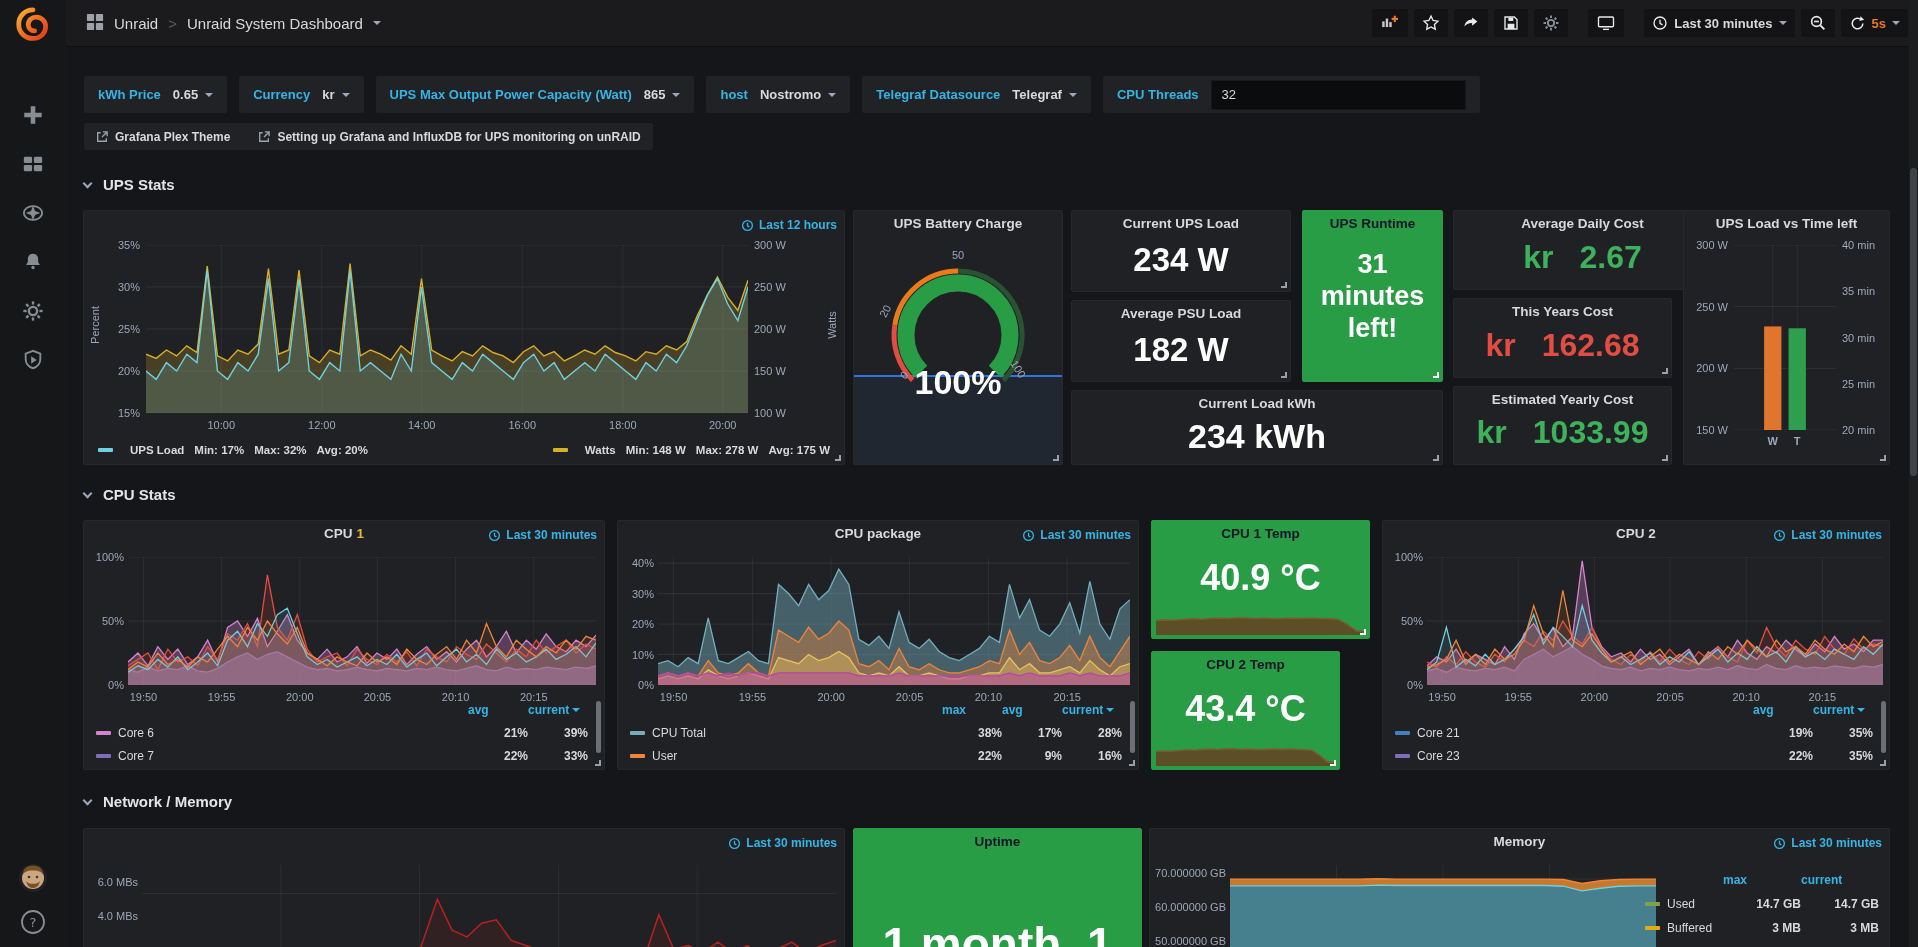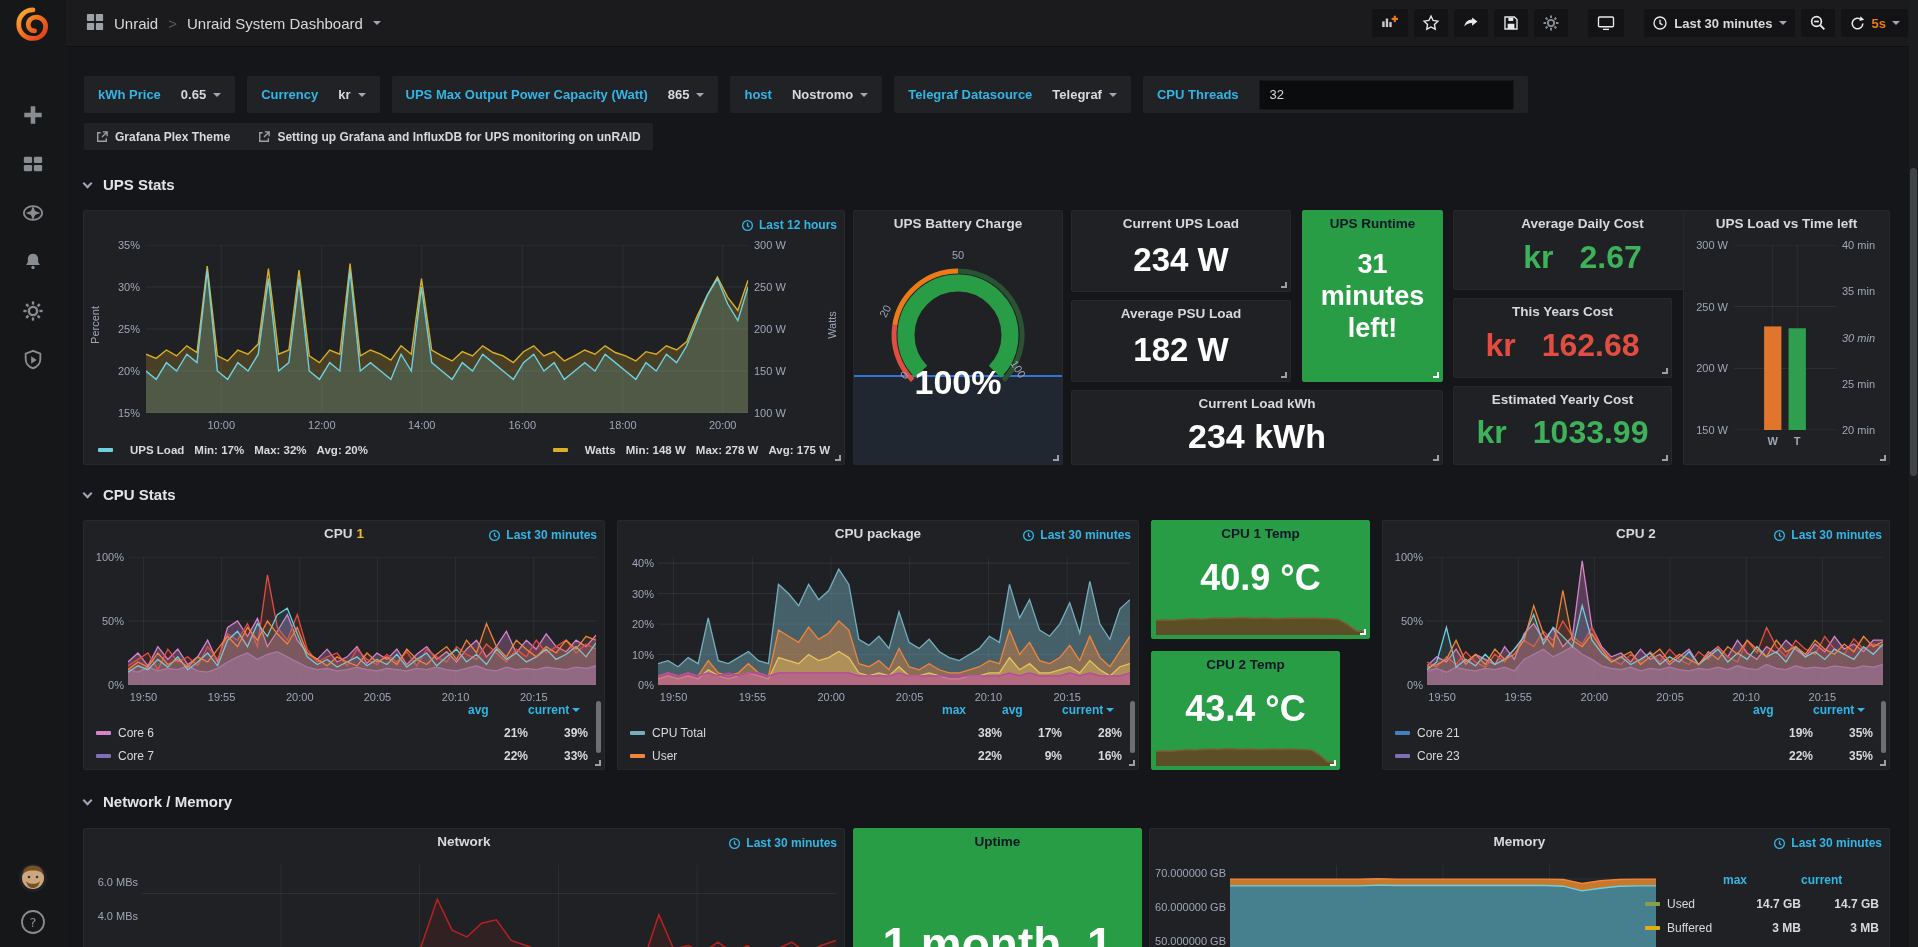--- a/index.html
+++ b/index.html
@@ -15,21 +15,21 @@
   .crumb b{font-weight:normal}
   .navright{margin-left:auto;margin-right:10px;display:flex;align-items:center;gap:6px}
   .nbtn{height:28px;min-width:32px;background:#131315;border-radius:2px;display:flex;align-items:center;justify-content:center;padding:0 8px;cursor:pointer;gap:6px}
   .nbtn svg{display:block}
   .timebtn{font-weight:bold;color:#d8d9da;font-size:13px}
   .o5s{color:#eb7b18;font-weight:bold}
   .caret{display:inline-block;width:0;height:0;border-left:4px solid transparent;border-right:4px solid transparent;border-top:4px solid #9fa7b8}
   .caret.b{border-top-color:#33b5e5}
   .chev{display:inline-block;width:7px;height:7px;border-right:2px solid #9fa7b8;border-bottom:2px solid #9fa7b8;transform:rotate(45deg);margin-right:12px;vertical-align:3px}
   .vars{position:absolute;left:84px;top:76px;display:flex;gap:12px;align-items:center}
-  .varbox{background:#202226;height:37px;display:flex;align-items:center;padding:0 14px;gap:20px;border-radius:2px}
+  .varbox{background:#202226;height:37px;display:flex;align-items:center;padding:0 14px;gap:12px;border-radius:2px}
   .varlabel{color:#33b5e5;font-weight:bold;font-size:13px}
   .varval{color:#d8d9da;font-weight:bold;font-size:13px;display:flex;align-items:center;gap:7px;cursor:pointer}
   .varinput{background:#0b0c0e;border:1px solid #17181a;color:#d8d9da;height:30px;width:255px;padding:0 10px;font-size:13px;font-family:"Liberation Sans",sans-serif}
   .linksrow{position:absolute;left:84px;top:123px;background:#202226;height:27px;display:flex;align-items:center;gap:28px;padding:0 12px;border-radius:2px}
   .dlink{display:flex;align-items:center;gap:7px;font-weight:bold;font-size:12px;color:#d8d9da;cursor:pointer}
   .sechead{position:absolute;font-size:15px;font-weight:bold;color:#e3e4e6;cursor:pointer}
   .panel{position:absolute;background:#1f2124;border:1px solid #26282b;border-radius:2px}
   .panel.green{background:#299c46;border-color:#299c46}
   .ptitle{position:absolute;left:0;right:0;top:5px;text-align:center;font-weight:bold;font-size:13.5px;color:#d8d9da;cursor:pointer}
   .panel.green .ptitle{color:#0f172a}
@@ -472,21 +472,21 @@
         <line x1="0" y1="100" x2="100" y2="100" stroke="rgba(255,255,255,0.08)" stroke-width="1" vector-effect="non-scaling-stroke"></line>
         <line x1="38" y1="0" x2="38" y2="100" stroke="rgba(255,255,255,0.06)" stroke-width="1" vector-effect="non-scaling-stroke"></line>
         <line x1="62" y1="0" x2="62" y2="100" stroke="rgba(255,255,255,0.06)" stroke-width="1" vector-effect="non-scaling-stroke"></line>
         <rect x="29.5" y="43.99999999999999" width="17" height="56.00000000000001" fill="#e0752d"></rect>
         <rect x="53.5" y="44.99999999999999" width="17" height="55.00000000000001" fill="#2f9e4f"></rect>
       </svg>
     </div>
   <div class="yaxis la" style="left:158px;top:34px;width:46px;height:185px">
       <span class="tick" style="top: 0%;">40 min</span>
       <span class="tick" style="top: 25%;">35 min</span>
-      <span class="tick" style="top: 50%; font-style: italic;">30 min</span>
+      <span class="tick" style="top: 50%;">30 min</span>
       <span class="tick" style="top: 75%;">25 min</span>
       <span class="tick" style="top: 100%;">20 min</span>
     </div>
   <div class="xaxis" style="left:50px;top:224px;width:102px;font-weight:bold">
       <span class="tick" style="left: 38%;">W</span>
       <span class="tick" style="left: 62%;">T</span>
     </div>
   <span class="rz"></span>
 </div>
 
@@ -737,21 +737,20 @@
       <span class="sp"></span>
         <span class="lv">22%</span>
         <span class="lv">35%</span>
     </div>
   </div>
   <div class="lscroll"></div>
   <span class="rz"></span>
 </div>
 
 <div class="panel" style="left:83px;top:828px;width:762px;height:250px">
-  <div class="ptitle">Network</div>
   <div class="trange">
     <svg viewBox="0 0 24 24" width="13" height="13">
         <circle cx="12" cy="12" r="9" fill="none" stroke="#33b5e5" stroke-width="2.4"></circle>
         <path d="M12 7v5.5l3.5 2" fill="none" stroke="#33b5e5" stroke-width="2.4"></path>
       </svg>
     <span>Last 30 minutes</span>
   </div>
   <div class="yaxis" style="left:4px;top:36px;width:50px;height:120px">
       <span class="tick" style="top: 14.3%;">6.0 MBs</span>
       <span class="tick" style="top: 42.9%;">4.0 MBs</span>

